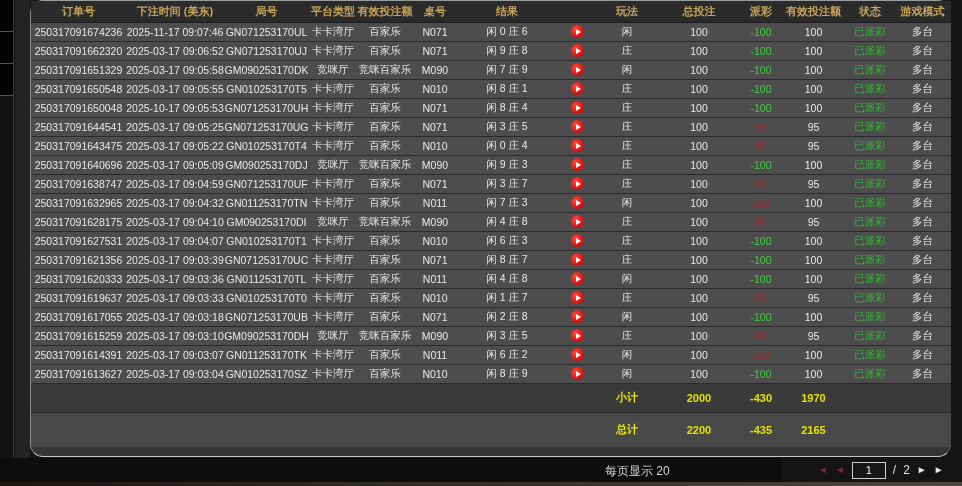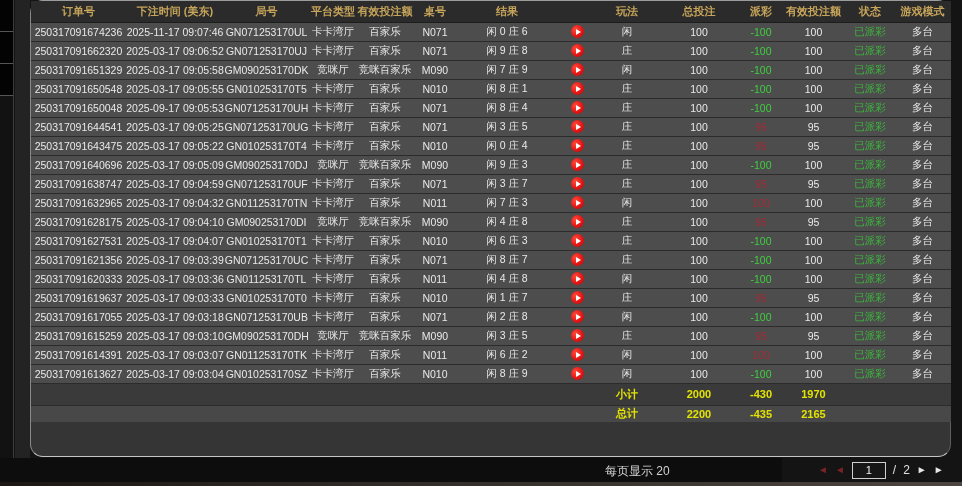--- a/index.html
+++ b/index.html
@@ -20,22 +20,22 @@
   table { border-collapse:collapse; table-layout:fixed; width:919px; }
   th { height:21px; background:#2b2b2b; color:#c6a45a; font-size:11px; font-weight:bold;
        text-align:center; white-space:nowrap; overflow:hidden; border-bottom:1px solid #1d1d1d; }
   td { height:19px; text-align:center; font-size:10.5px; color:#e9e9e9;
        white-space:nowrap; overflow:hidden; }
   tr.data-row { background:#4d4d4d; border-bottom:1px solid #2b2b2b; }
   td.neg { color:#3fcf3f; }
   td.pos { color:#a12c38; }
   td.status { color:#3cb63c; }
   tr.sum-row td { font-weight:bold; color:#e3e300; font-size:11px; }
-  tr.subtotal { background:#3a3a3a; border-bottom:1px solid #2b2b2b; height:22px; }
-  tr.grand-total { background:#484848; height:17px; }
+  tr.subtotal { background:#3a3a3a; border-bottom:1px solid #2b2b2b; height:29px; }
+  tr.grand-total { background:#484848; height:35px; }
   tr.sum-row td { height:16px; }
 
   
   .play-btn { display:inline-block; width:13px; height:13px; border-radius:50%;
               background:radial-gradient(circle at 35% 35%, #ff4a3a 0%, #e01212 60%, #b30d0d 100%);
               position:relative; vertical-align:middle; cursor:pointer; }
   .play-btn .tri { position:absolute; left:5px; top:3.5px; width:0; height:0;
                    border-left:5px solid #ffffff; border-top:3px solid transparent; border-bottom:3px solid transparent; }
 
   
@@ -161,21 +161,21 @@
             <td><span class="play-btn"><span class="tri"></span></span></td>
             <td>庄</td>
             <td>100</td>
             <td class="neg">-100</td>
             <td>100</td>
             <td class="status">已派彩</td>
             <td>多台</td>
           </tr>
           <tr class="data-row">
             <td>250317091650048</td>
-            <td>2025-09-17 09:05:53</td>
+            <td>2025-10-17 09:05:53</td>
             <td>GN071253170UH</td>
             <td>卡卡湾厅</td>
             <td>百家乐</td>
             <td>N071</td>
             <td>闲 8 庄 4</td>
             <td><span class="play-btn"><span class="tri"></span></span></td>
             <td>庄</td>
             <td>100</td>
             <td class="neg">-100</td>
             <td>100</td>

